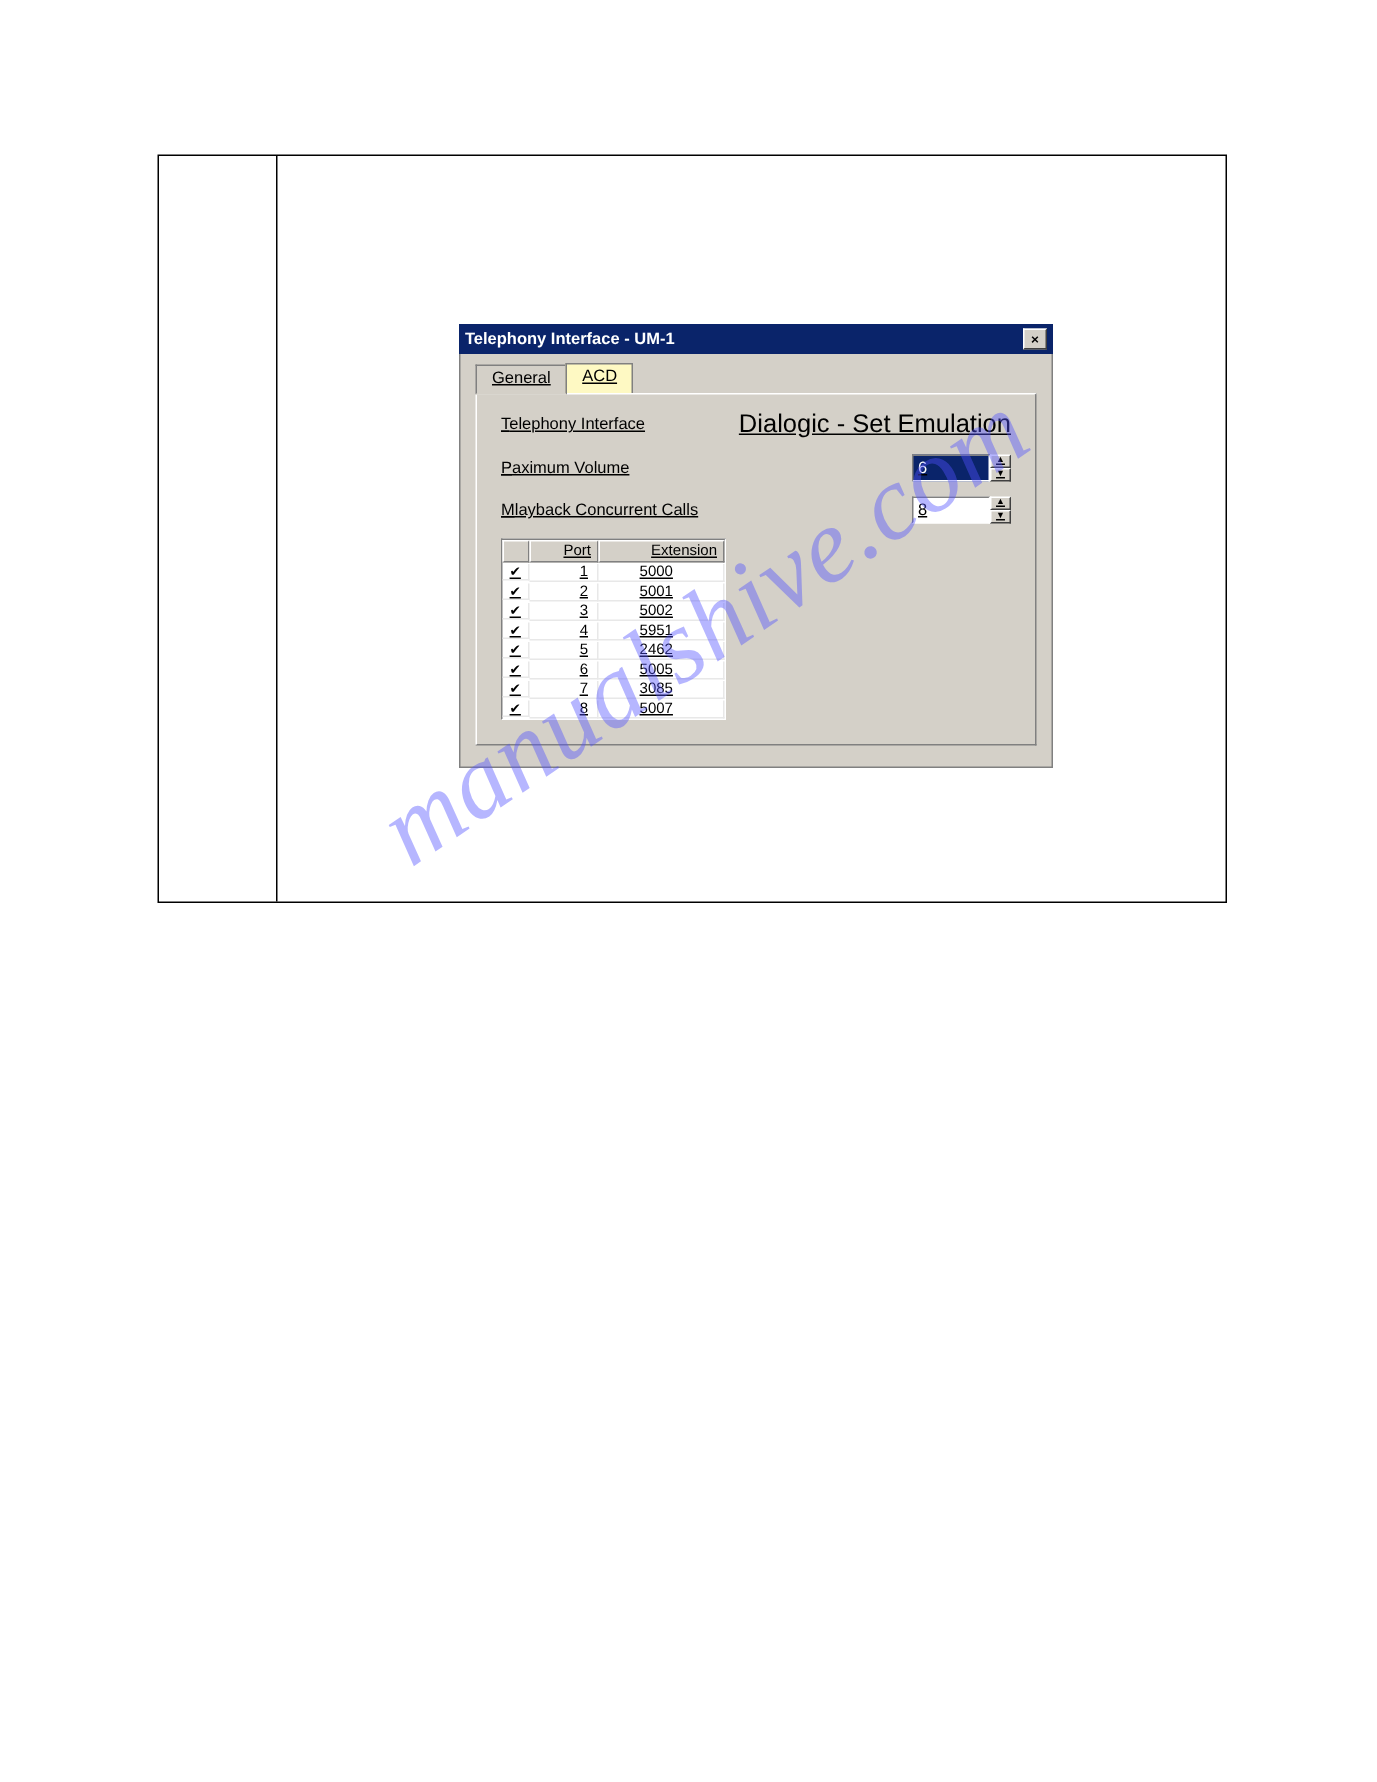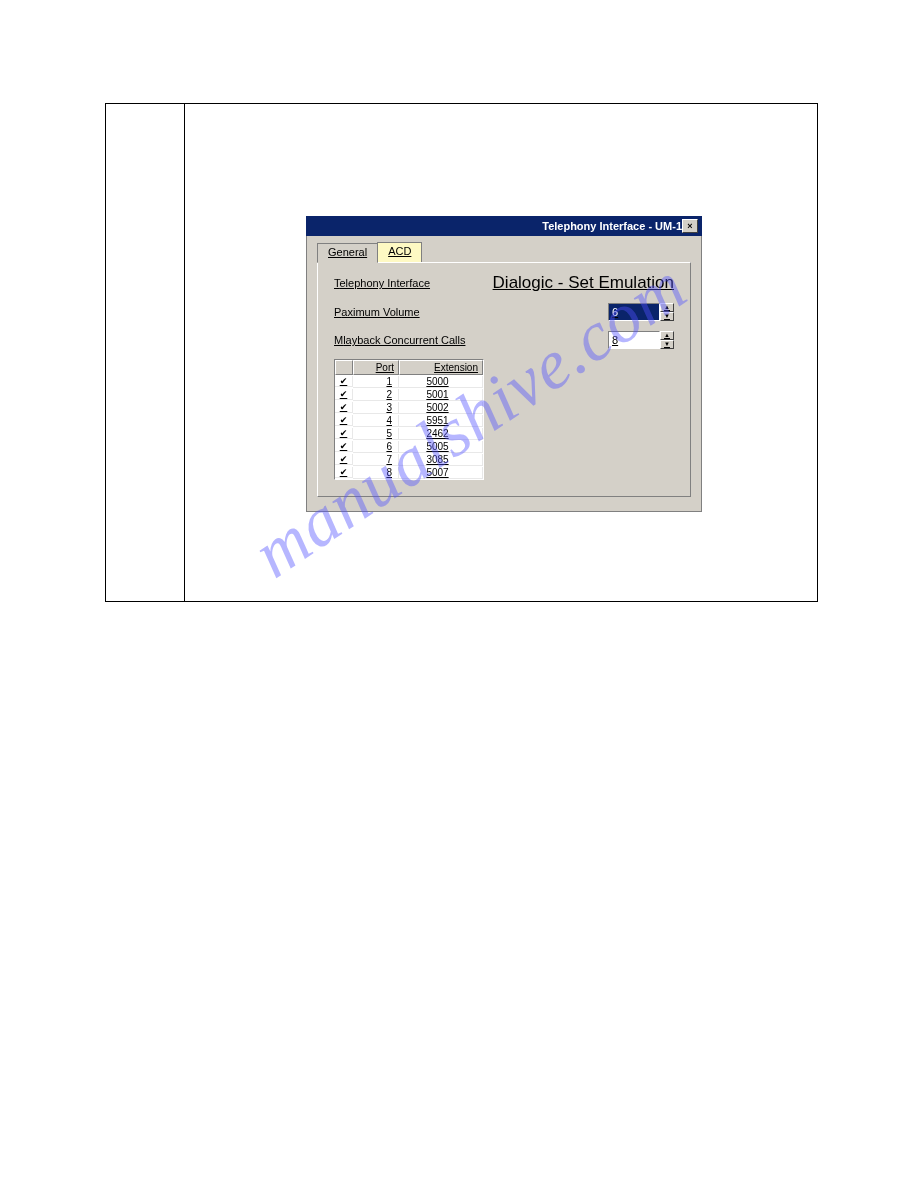--- a/index.html
+++ b/index.html
@@ -1,21 +1,21 @@
 <!DOCTYPE html>
 <html><head>
 <meta charset="utf-8">
 <style>
   * { box-sizing: border-box; margin: 0; padding: 0; }
   html, body { width: 918px; height: 1188px; background: #fff; font-family: Tahoma, Arial, sans-serif; }
   .page { position: relative; width: 918px; height: 1188px; }
   .outer-frame { position: absolute; left: 105px; top: 103px; width: 713px; height: 499px; border: 1px solid #000; }
   .tl-cell { position: absolute; left: 0; top: 0; width: 79px; height: 497px; border-right: 1px solid #000; }
   .dialog-wrap { position: absolute; left: 200px; top: 112px; width: 396px; }
-  .titlebar { display: flex; align-items: center; height: 20px; background: linear-gradient(#0a246a,#0a246a); color: #fff; font-size: 11px; font-weight: bold; padding: 0 4px; text-align: right; }
+  .titlebar { display: flex; align-items: center; height: 20px; background: linear-gradient(#0a246a,#0a246a); color: #fff; font-size: 11px; font-weight: bold; padding: 0 4px; }
   .titlebar .title { flex: 1; }
   .close-btn { width: 16px; height: 14px; background: #d4d0c8; border: 1px solid #fff; border-right-color:#404040; border-bottom-color:#404040; display:flex; align-items:center; justify-content:center; font-size:9px; color:#000; font-family: Arial; }
   .client { background:#d4d0c8; border:1px solid #808080; border-top: none; padding: 6px 10px 14px 10px; text-decoration: underline; }
   .tabs { display:flex; height:20px; }
   .tab { font-size:11px; padding:2px 10px 0; background:#fef9c3; border:1px solid #808080; border-bottom:none; margin-right:-1px; position:relative; }
   .tab.active { background:#d4d0c8; border-bottom:1px solid #d4d0c8; top:1px; }
   .tab-body { border:1px solid #fff; border-right-color:#808080; border-bottom-color:#808080; padding:10px 16px 16px; font-size:11px; color:#000; }
   .row { display:flex; align-items:center; margin-bottom:10px; }
   .row .label { flex:1; }
   .right-static { font-size:17px; }

